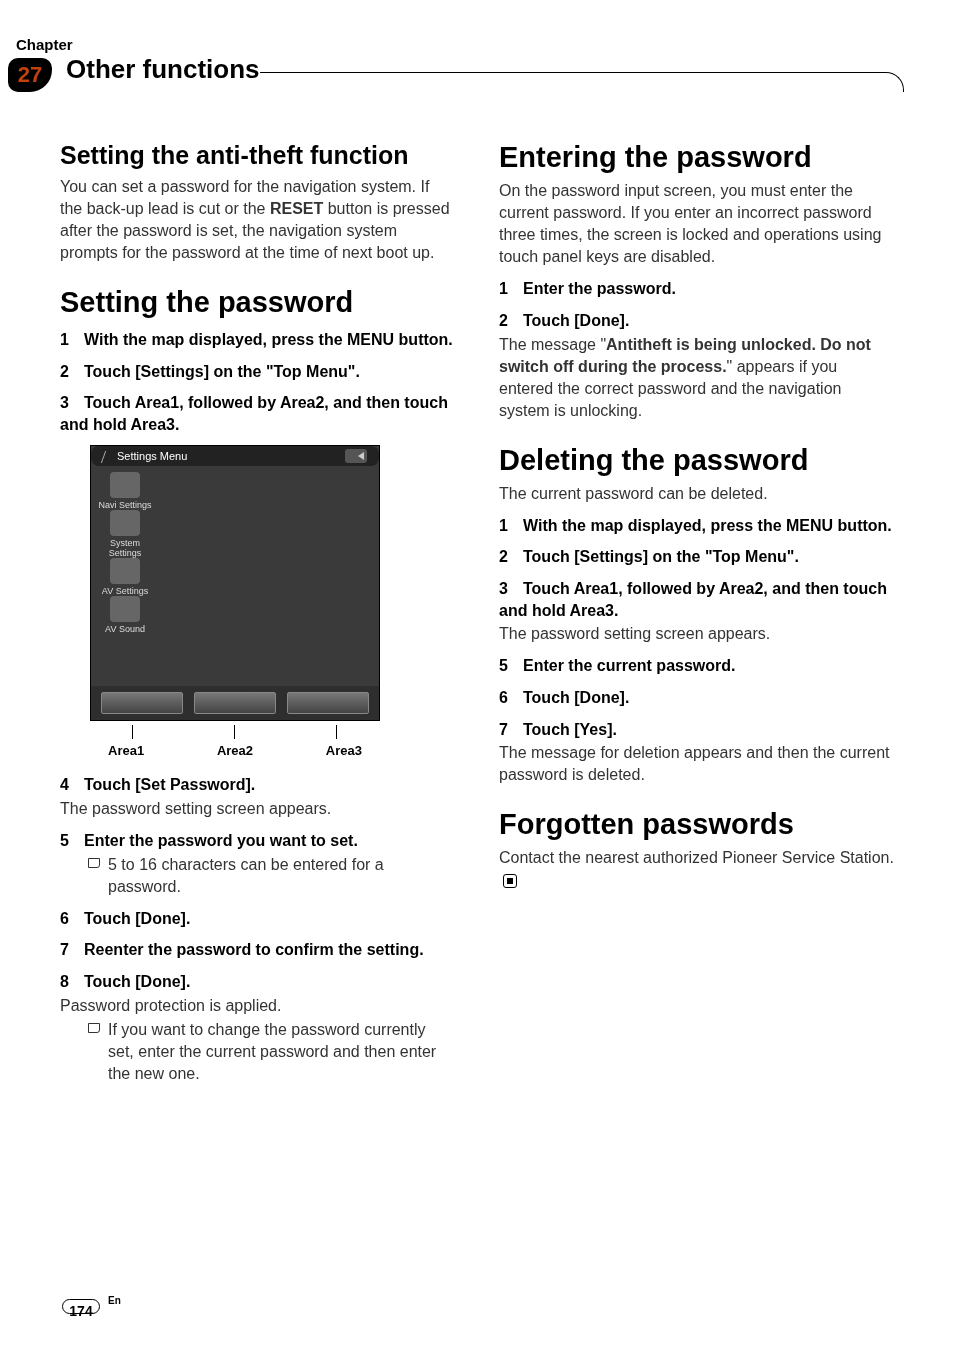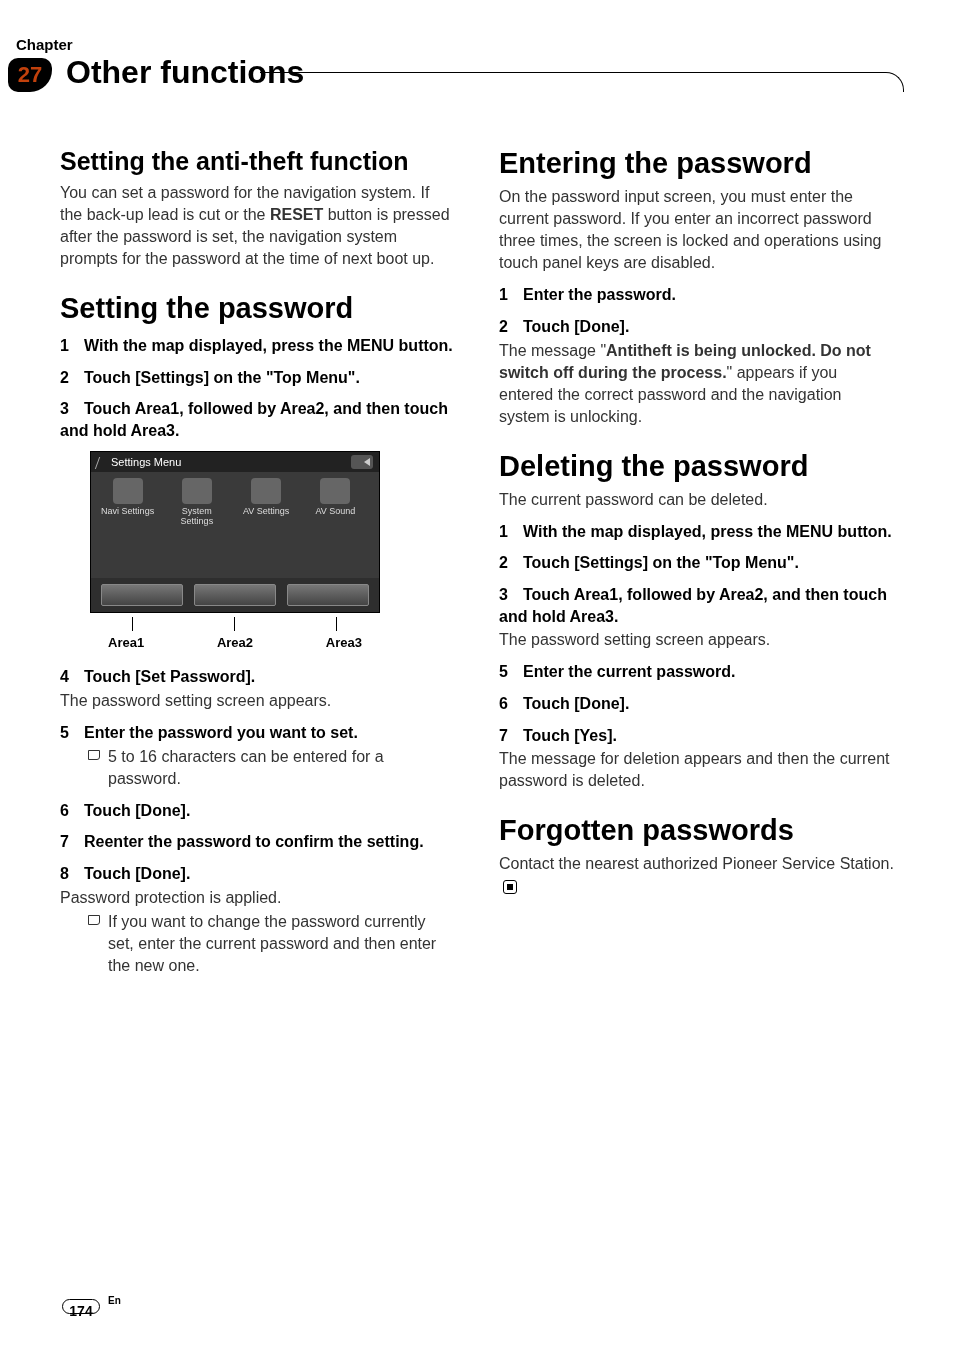--- a/index.html
+++ b/index.html
@@ -35,21 +35,21 @@
     border-radius: 10px 10px 22px 10px;
     color: #c2410c;
     font-weight: bold;
     font-size: 22px;
     text-align: center;
     line-height: 34px;
   }
   .header-title {
     display: inline-block;
     font-weight: 900;
-    font-size: 32px;
+    font-size: 26px;
     margin-left: 6px;
   }
   .header-rule {
     position: absolute;
     left: 200px;
     right: -10px;
     top: 18px;
     height: 20px;
     border-top: 1.5px solid #000;
     border-right: 1.5px solid #000;
@@ -125,42 +125,44 @@
   .settings-shot {
     width: 290px;
     margin: 10px 0 4px 30px;
     border: 1px solid #000;
     background: #3a3a3a;
     color: #fff;
     font-size: 11px;
   }
   .sm-top {
     background: #222;
-    padding: 3px 6px;
+    padding: 3px 12px;
     display: flex;
     justify-content: space-between;
     align-items: center;
+    border-radius: 8px;
   }
   .sm-top .back {
     width: 22px; height: 14px;
     background: #555;
     border-radius: 3px;
     position: relative;
   }
   .sm-top .back::after {
     content: "";
     position: absolute; right: 3px; top: 3px;
     border-top: 4px solid transparent;
     border-bottom: 4px solid transparent;
     border-right: 6px solid #ccc;
   }
   .sm-icons {
     display: flex;
     justify-content: space-around;
     padding: 6px 9px 4px 2px;
+    flex-direction: column;
   }
   .sm-item {
     width: 64px;
     text-align: center;
   }
   .sm-ic {
     width: 30px; height: 26px;
     margin: 0 auto 2px auto;
     background: #666;
     border-radius: 4px;

